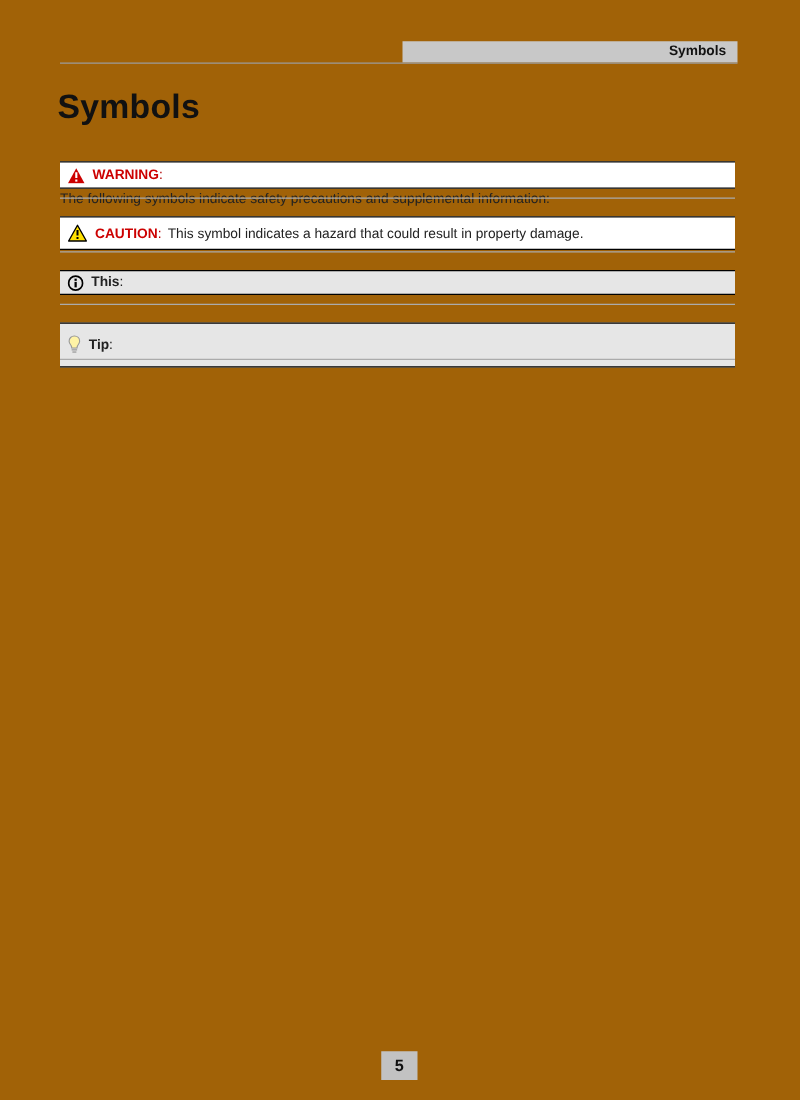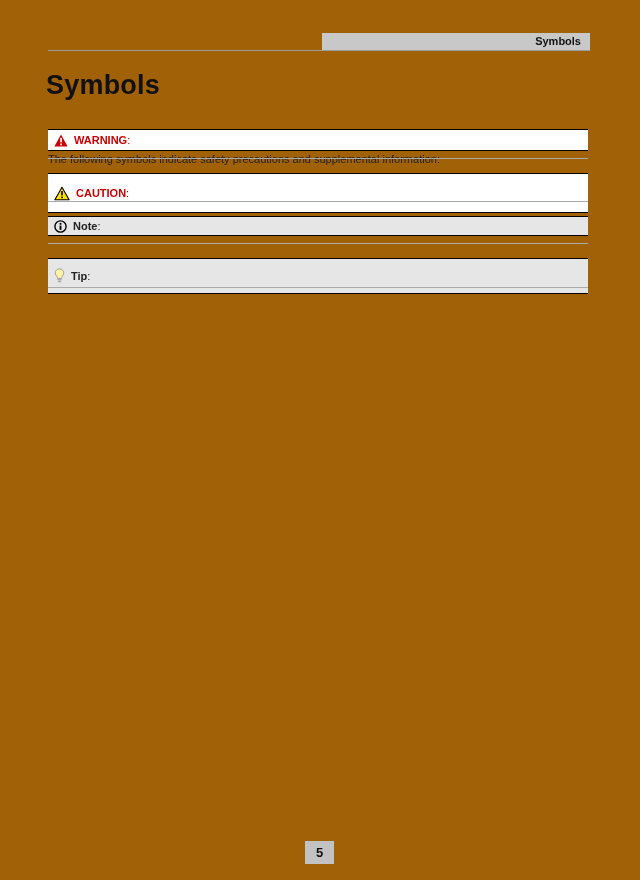--- a/index.html
+++ b/index.html
@@ -69,21 +69,21 @@
     align-items: center;
     justify-content: center;
     flex: 0 0 auto;
   }
   .notice .label { font-weight: bold; margin-left: 6px; white-space: nowrap; }
   .notice .sep { margin-right: 5px; color: #222; }
   .notice .body { white-space: nowrap; }
   .notice-warning { top: 129px; height: 22px; }
   .notice-warning .label { color: #cc0000; }
   .notice-warning .sep { color: #b00000; margin-right: 8px; }
-  .notice-caution { top: 173px; height: 40px; text-align: right; }
+  .notice-caution { top: 173px; height: 27px; text-align: right; }
   .notice-caution .label { color: #cc0000; }
   .notice-caution .sep { color: #b00000; }
   .notice-note { top: 216px; height: 20px; background: #e6e6e6; }
   .notice-tip  { top: 258px; height: 36px; background: #e6e6e6; }
   .rule {
     position: absolute;
     left: 48px;
     width: 540px; height: 1px;
     background: #ababab;
   }
@@ -134,32 +134,33 @@
   <div class="notice notice-caution">
     <span class="icon">
       <svg width="16" height="15" viewBox="0 0 16 15">
         <path d="M8 1.2 L15.1 13.8 H0.9 Z" fill="#ffe000" stroke="#000" stroke-width="1.1" stroke-linejoin="round"></path>
         <rect x="7.2" y="5" width="1.6" height="4.4" fill="#000"></rect>
         <rect x="7.2" y="10.6" width="1.6" height="1.6" fill="#000"></rect>
       </svg>
     </span>
     <span class="label">CAUTION</span>
       <span class="sep">:</span>
+    <span class="body">This symbol indicates a hazard that could result in property damage.</span>
   </div>
   <div class="rule rule-2"></div>
 
   <div class="notice notice-note">
     <span class="icon">
       <svg width="13" height="13" viewBox="0 0 13 13">
         <circle cx="6.5" cy="6.5" r="5.6" fill="none" stroke="#000" stroke-width="1.4"></circle>
         <rect x="5.6" y="2.9" width="1.8" height="1.8" fill="#000"></rect>
         <rect x="5.6" y="5.5" width="1.8" height="4.4" fill="#000"></rect>
       </svg>
     </span>
-    <span class="label">Note</span>
+    <span class="label">This</span>
       <span class="sep">:</span>
   </div>
   <div class="rule rule-3"></div>
 
   <div class="notice notice-tip">
     <span class="icon">
       <svg width="11" height="16" viewBox="0 0 11 16">
         <path d="M5.5 0.8 C8 0.8 9.7 2.6 9.7 4.9 C9.7 6.6 8.6 7.6 8 8.7 C7.7 9.3 7.6 9.9 7.6 10.4 H3.4 C3.4 9.9 3.3 9.3 3 8.7 C2.4 7.6 1.3 6.6 1.3 4.9 C1.3 2.6 3 0.8 5.5 0.8 Z" fill="#fff3a6" stroke="#9a9a9a" stroke-width="0.9"></path>
         <rect x="3.3" y="11" width="4.4" height="1.5" fill="#ababab"></rect>
         <rect x="3.9" y="13" width="3.2" height="1.3" fill="#ababab"></rect>

